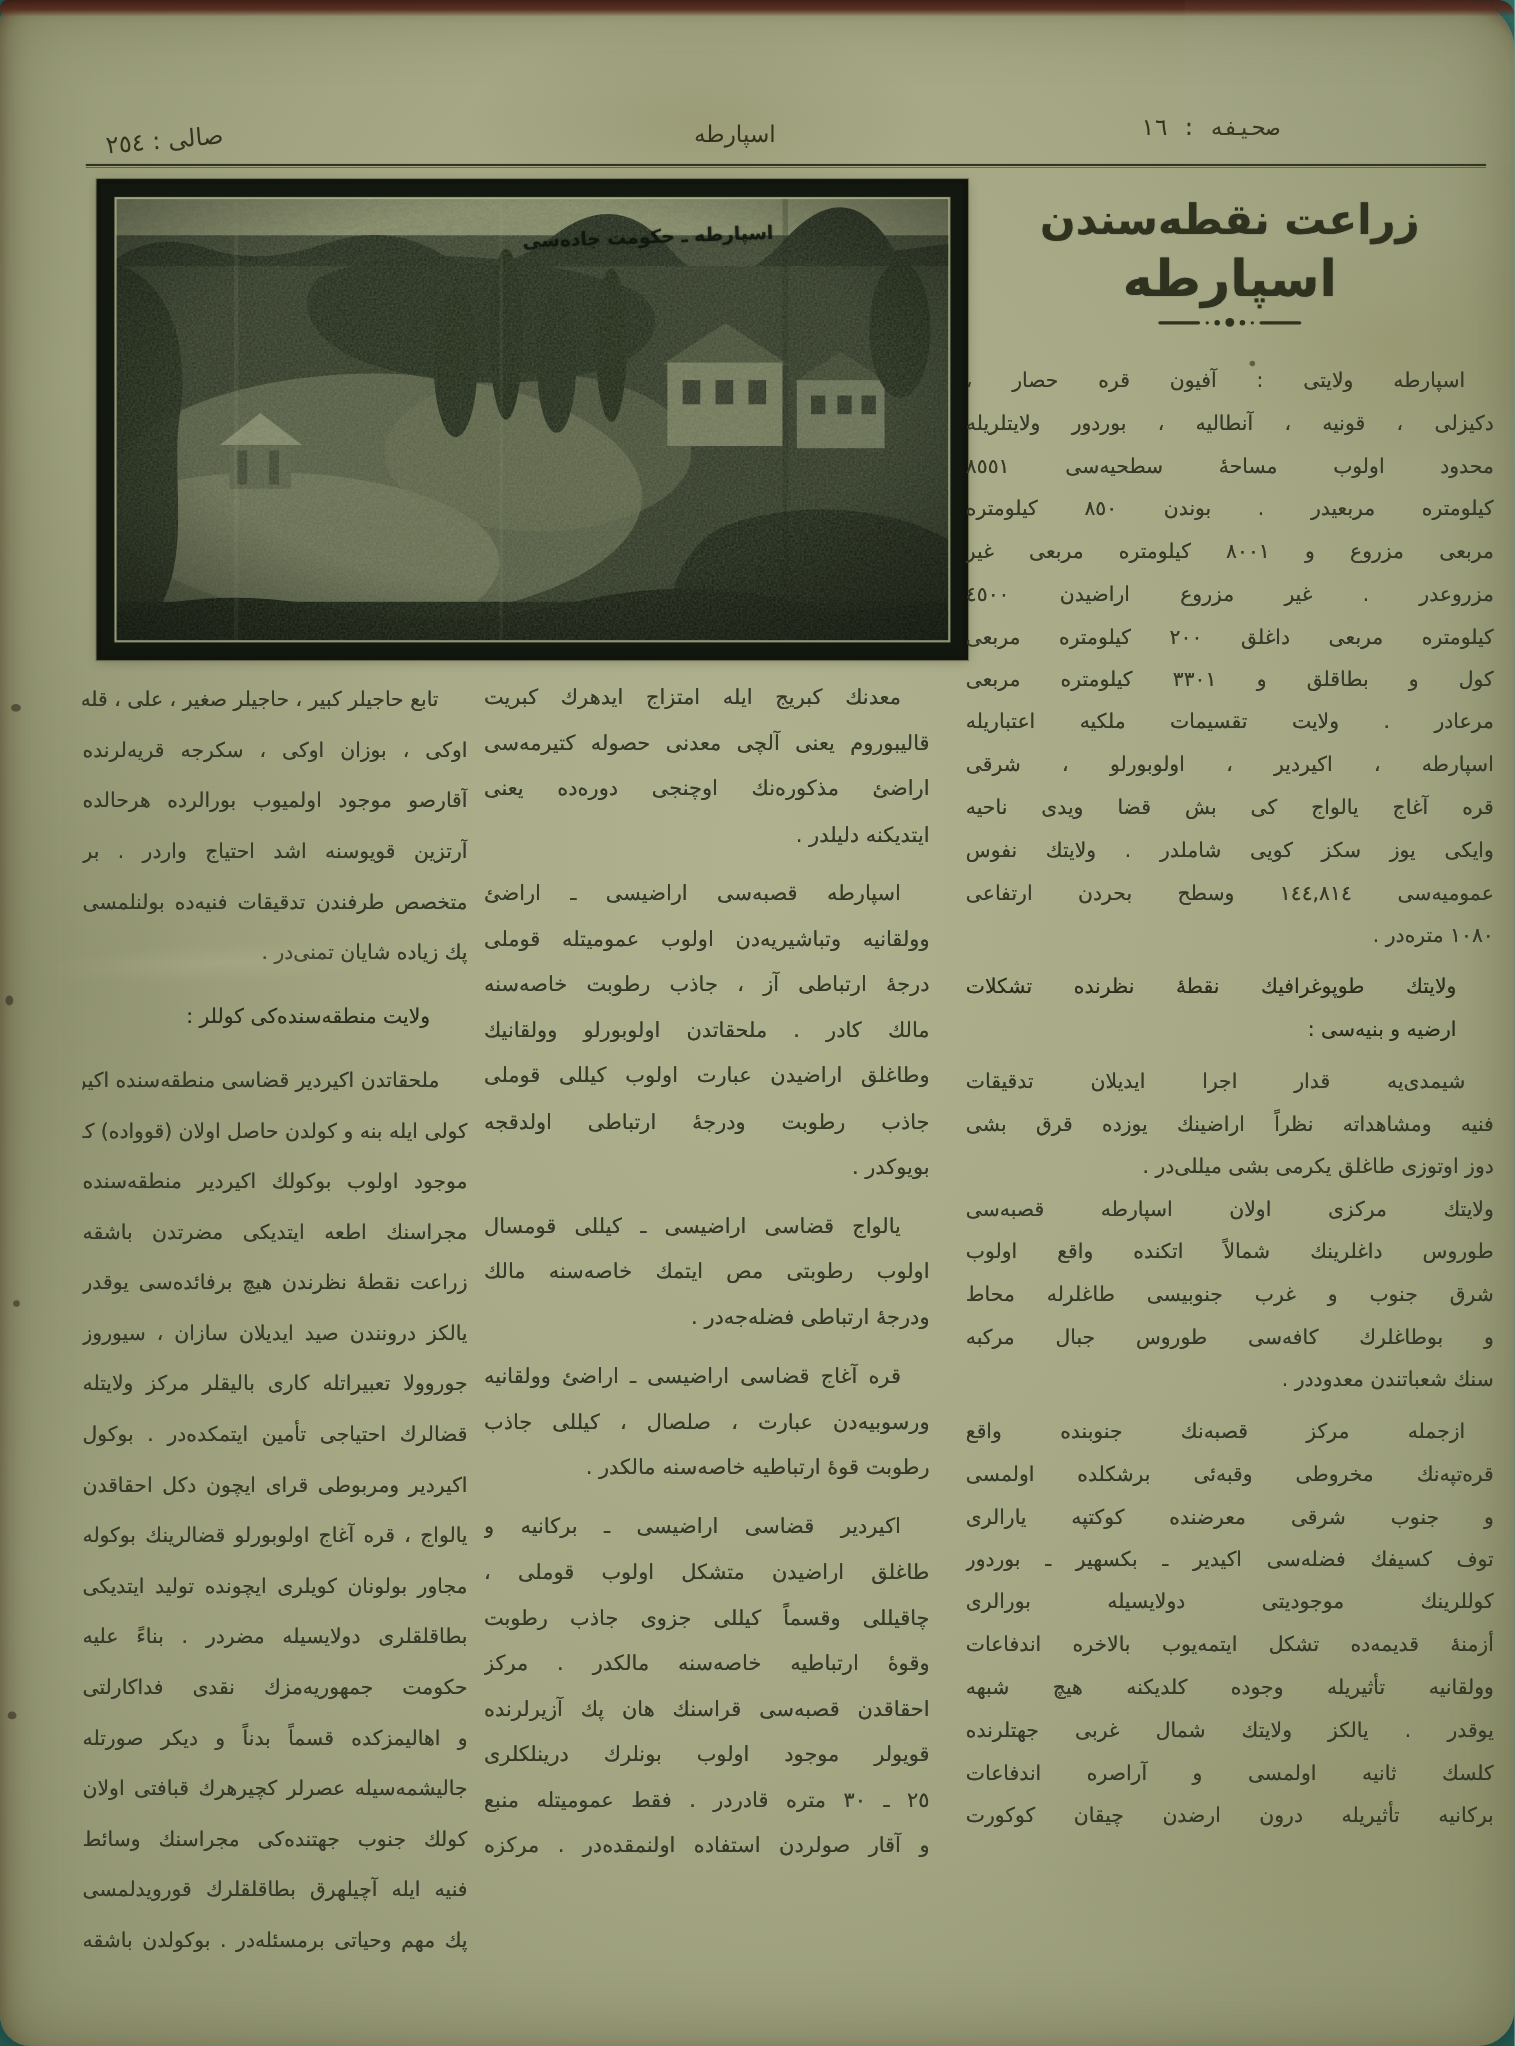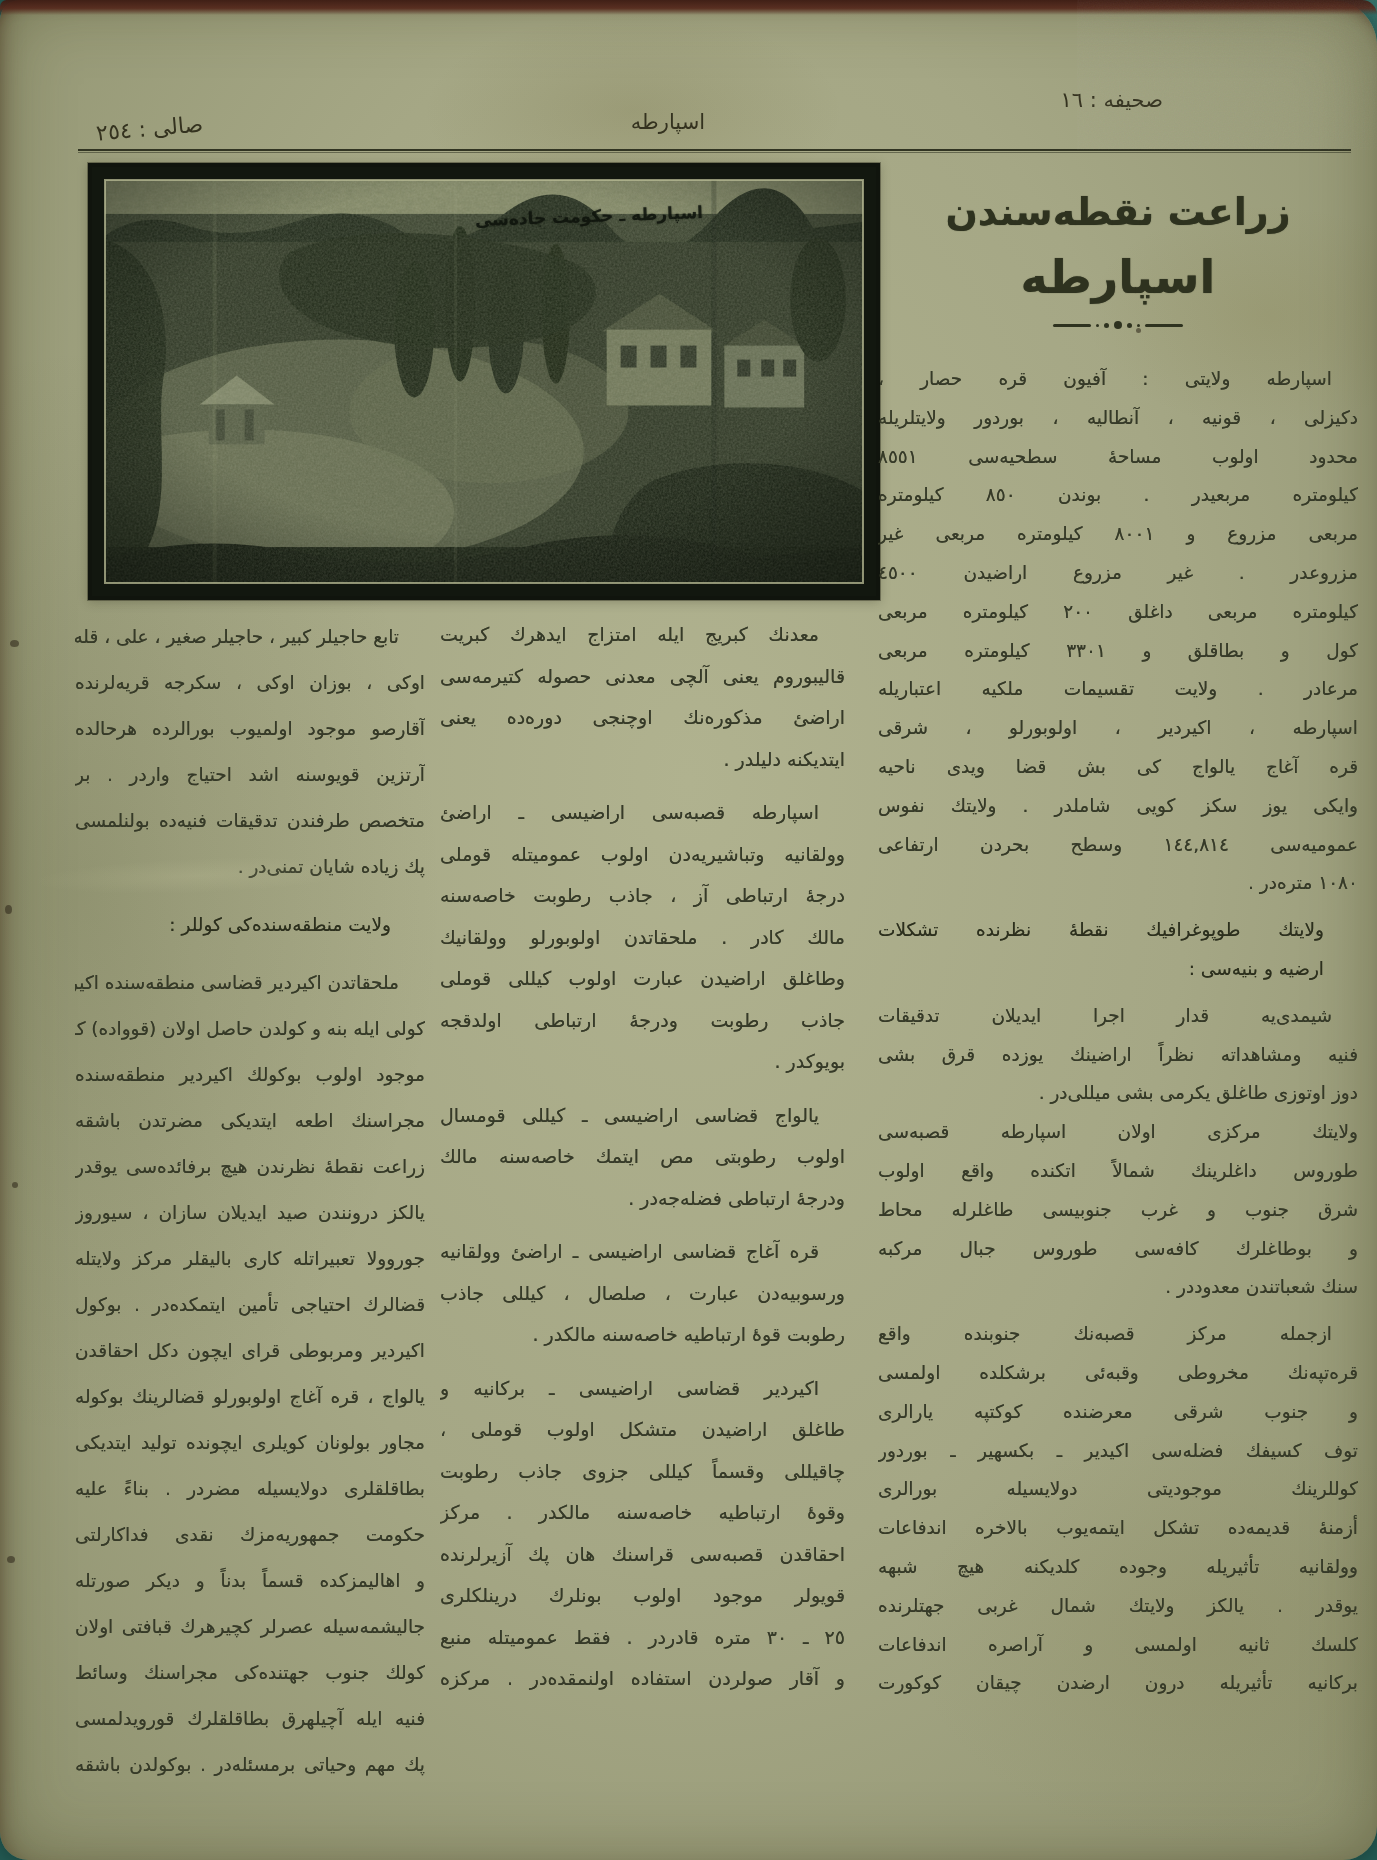--- a/index.html
+++ b/index.html
@@ -24,21 +24,21 @@
       inset 14px 0 22px -14px rgba(64,34,20,.5),
       0 0 22px rgba(0,0,0,.35);
   }
   .top-edge{
     position:absolute;top:0;left:0;right:0;height:15px;
     border-radius:20px 46px 0 0;
     background:linear-gradient(to bottom,#3c1a12 0%,#55281c 55%,rgba(85,40,28,0) 100%);
     opacity:.92;
   }
   .hdr{position:absolute;color:#34321f;font-size:21px;white-space:nowrap;}
-  .hdr-right{top:88px;right:214px;}
+  .hdr-right{top:104px;right:214px;font-family:Liberation Mono, monospace;}
   .hdr-center{top:110px;left:668px;transform:translateX(-50%);}
   .hdr-left{top:116px;left:96px;transform:rotate(-5deg);font-size:22px;}
   .rule{
     position:absolute;top:149px;left:78px;right:26px;height:5px;
     background:
       linear-gradient(to bottom,#313422 0 2px,transparent 2px 3px,rgba(49,52,34,.55) 3px 4px,transparent 4px);
   }
   
   .photo{
     position:absolute;left:88px;top:163px;width:792px;height:437px;margin:0;
@@ -68,21 +68,21 @@
   .block:first-child{margin-top:0;}
   .block.h{font-weight:normal;color:#2c2f1d;}
   .block.h .line{padding-right:34px;}
   .col-left {left:75px; top:614px;width:350px;--lh:46px;  font-size:18.5px;}
   .col-mid  {left:440px;top:614px;width:405px;--lh:41.5px;font-size:19px;}
   .col-right{left:878px;top:176px;width:480px;}
   .col-right .textflow{--lh:38.8px;font-size:18.5px;margin-top:28px;}
   .col-right .block{margin-top:8px;}
   
   .title-l1,.title-l2{
-    margin:12px;text-align:center;font-weight:700;color:#2e321f;
+    margin:0;text-align:center;font-weight:700;color:#2e321f;
     text-shadow:0 0 1px rgba(46,50,31,.7);
   }
   .title-l1{font-size:38px;line-height:48px;}
   .title-l2{font-size:46px;line-height:58px;}
   .flourish{width:130px;margin:4px auto 0;display:flex;align-items:center;gap:5px;height:14px;}
   .flourish .bar{flex:1;height:3px;background:#2e321f;border-radius:2px;}
   .flourish i{display:block;}
   .flourish .d{background:#2e321f;border-radius:50%;}
   .flourish .d1{width:3px;height:3px;}
   .flourish .d2{width:5px;height:5px;}

